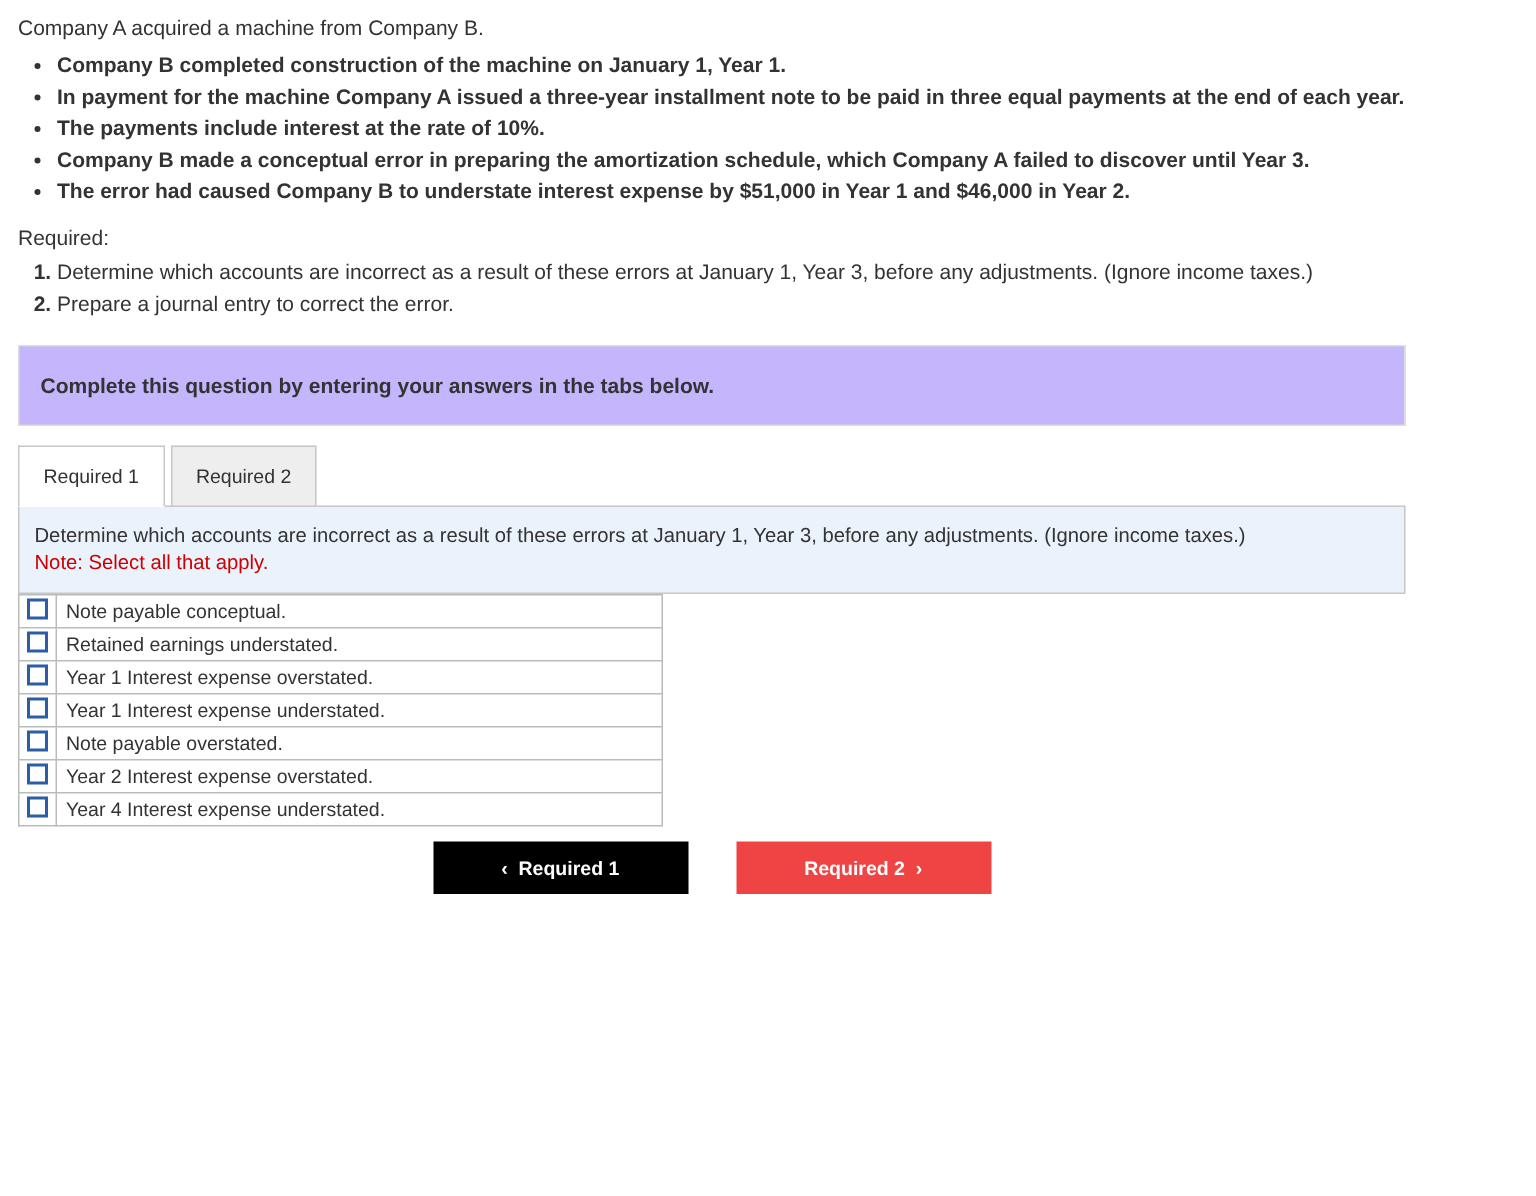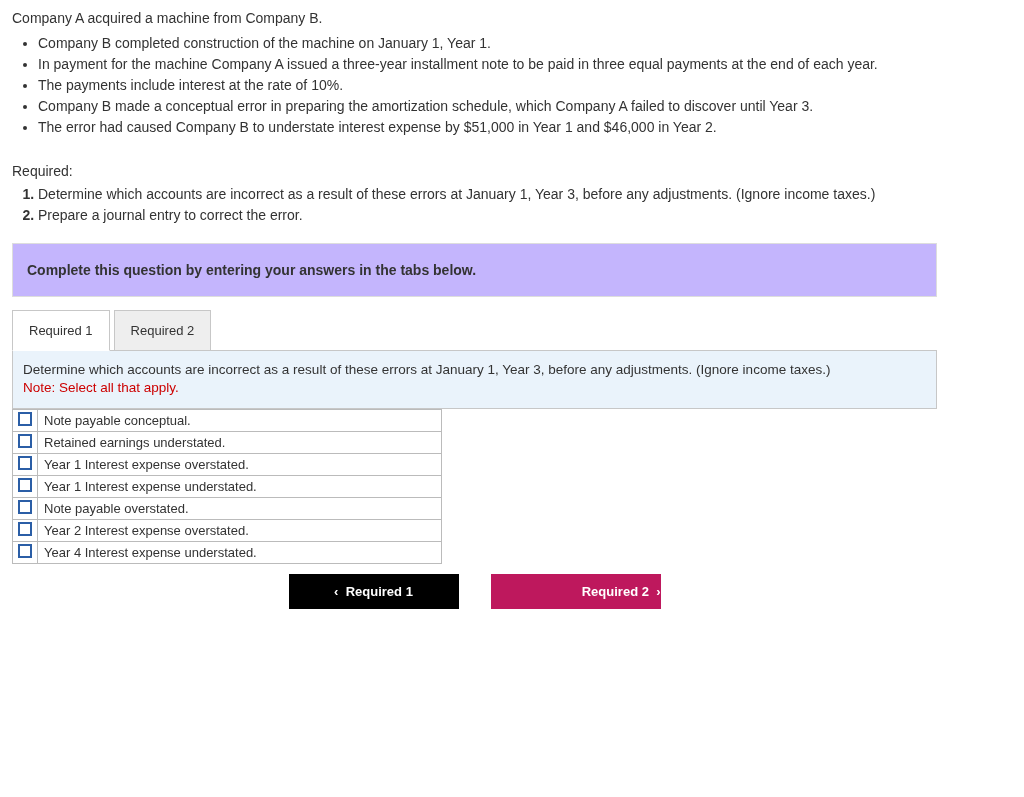--- a/index.html
+++ b/index.html
@@ -6,21 +6,21 @@
     font-family: Arial, Helvetica, sans-serif;
     font-size: 14px;
     color: #333;
     margin: 0;
     padding: 10px 12px;
     width: 1024px;
     box-sizing: border-box;
     background: #fff;
   }
   .intro { margin-bottom: 8px; }
-  ul.bullets { margin: 6px 0 27px 26px; padding: 0; }
+  ul.bullets { margin: 6px 0 14px 26px; padding: 0; font-weight: bold; }
   ul.bullets li { margin: 2px 0; line-height: 1.35; }
   .req-heading { font-weight: normal; margin: 8px 0 6px 0; }
   ol.req-list { margin: 4px 0 18px 26px; padding: 0; }
   ol.req-list li { margin: 2px 0; line-height: 1.35; }
   ol.req-list li span.lead { font-weight: normal; }
   ol.req-list li::marker { font-weight: bold; }
 
   .answer-area { width: 925px; }
   .instr-bar {
     background: #c4b5fd;
@@ -91,21 +91,21 @@
   .nav-btn {
     min-width: 170px;
     text-align: center;
     padding: 10px 0;
     font-size: 13px;
     font-weight: bold;
     color: #fff;
     cursor: pointer;
   }
   .nav-btn.disabled { background: #000000; cursor: default; }
-  .nav-btn.enabled  { background: #be185d; text-align: right; }
+  .nav-btn.enabled  { background: #ef4444; }
   .chev { font-weight: bold; }
 </style>
 </head>
 <body>
 
 <div class="intro">Company A acquired a machine from Company B.</div>
 
 <ul class="bullets">
   <li>Company B completed construction of the machine on January 1, Year 1.</li>
   <li>In payment for the machine Company A issued a three-year installment note to be paid in three equal payments at the end of each year.</li>

